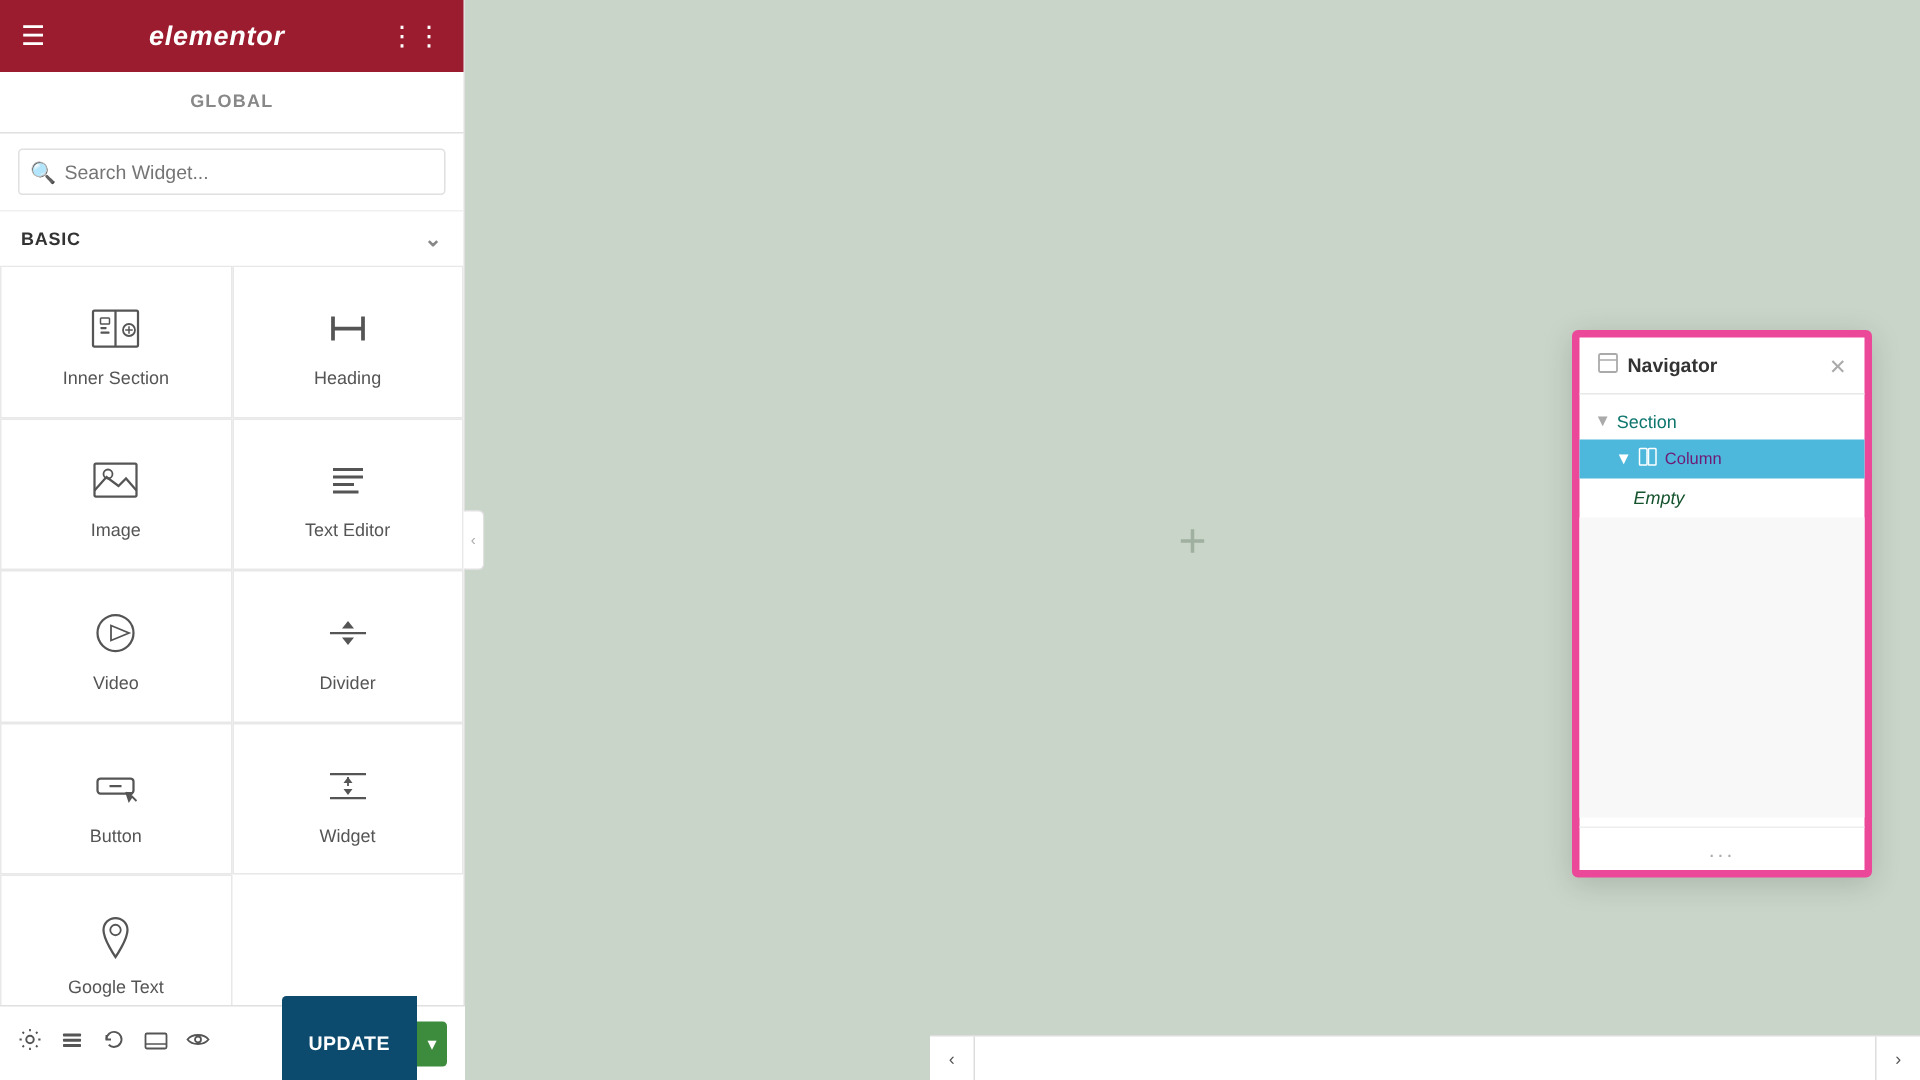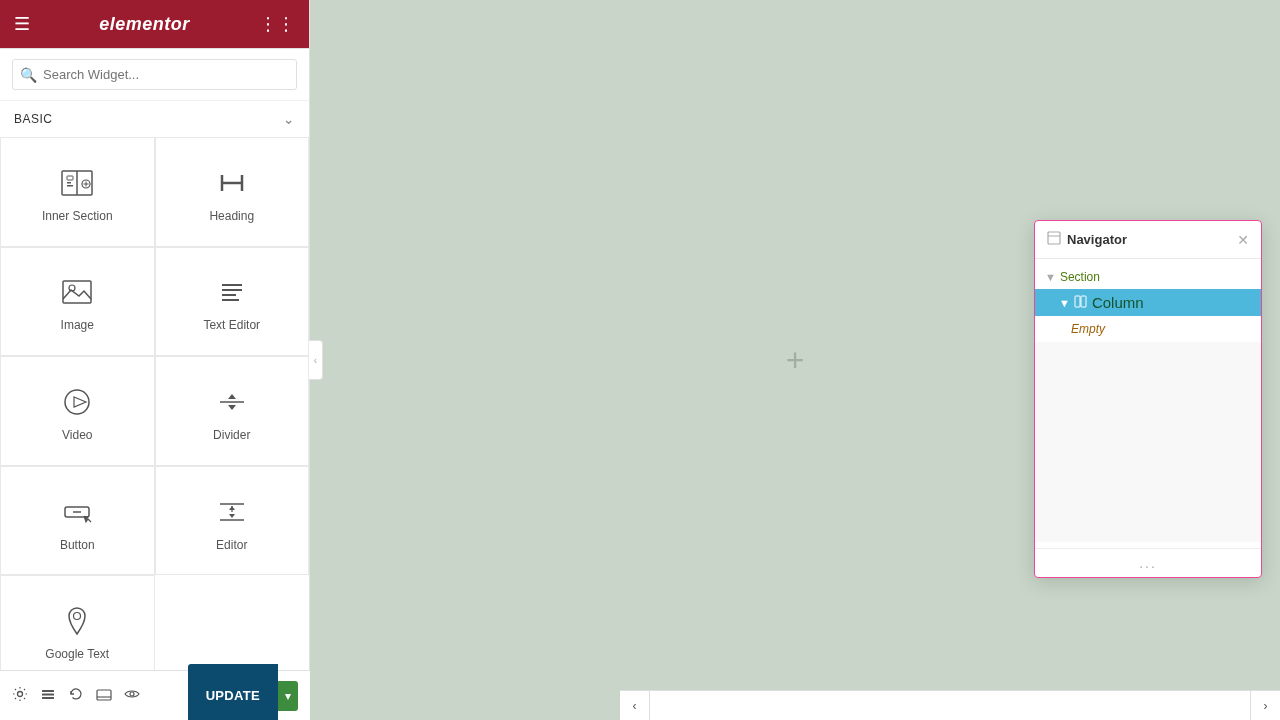--- a/index.html
+++ b/index.html
@@ -93,21 +93,21 @@
       font-size: 14px;
     }
 
     
     .section-heading {
       display: flex;
       align-items: center;
       justify-content: space-between;
       padding: 10px 14px;
       font-size: 12px;
-      font-weight: 400;
+      font-weight: 700;
       color: #333;
       letter-spacing: 0.5px;
       text-transform: uppercase;
       cursor: pointer;
       flex-shrink: 0;
     }
     .section-heading .chevron {
       color: #888;
       font-size: 14px;
     }
@@ -244,25 +244,25 @@
       z-index: 20;
     }
     .collapse-arrow {
       color: #aaa;
       font-size: 10px;
     }
 
     
     #navigator {
       position: absolute;
-      right: 18px;
+      right: 32px;
       top: 220px;
-      width: 228px;
+      width: 200px;
       background: #fff;
-      border: 1px solid #ec4899;
+      border: 5px solid #ec4899;
       border-radius: 4px;
       box-shadow: 0 4px 20px rgba(0,0,0,0.15);
       z-index: 100;
     }
     #navigator-header {
       display: flex;
       align-items: center;
       justify-content: space-between;
       padding: 10px 12px;
       border-bottom: 1px solid #e8e8e8;
@@ -297,45 +297,45 @@
       color: #555;
       cursor: pointer;
     }
     .nav-chevron {
       color: #aaa;
       font-size: 11px;
       margin-right: 4px;
     }
     .nav-section-label {
       font-size: 12px;
-      color: #4d7c0f;
+      color: #0f766e;
     }
     .nav-column-row {
       display: flex;
       align-items: center;
       padding: 5px 10px 5px 24px;
       font-size: 12px;
       background: #4db8dc;
       color: #fff;
       cursor: pointer;
     }
     .nav-col-icon {
       font-size: 12px;
       margin-right: 5px;
       color: #fff;
     }
     .nav-column-label {
-      font-size: 15px;
-      color: #14532d;
+      font-size: 11px;
+      color: #701a75;
       font-weight: 500;
     }
     .nav-empty-row {
       padding: 6px 10px 6px 36px;
       font-size: 12px;
-      color: #a16207;
+      color: #14532d;
       font-style: italic;
     }
     .nav-empty-area {
       min-height: 200px;
       background: #f8f8f8;
     }
     .nav-dots {
       text-align: center;
       padding: 6px;
       font-size: 14px;
@@ -393,20 +393,21 @@
 
 <div id="sidebar">
 
   <div id="sidebar-header">
     <div class="header-icon">☰</div>
     <div class="logo">elementor</div>
     <div class="header-icon">⋮⋮</div>
   </div>
 
   <div id="tabs">
+    <div class="tab">GLOBAL</div>
   </div>
 
   <div id="search-bar">
     <div class="search-wrap">
       <span class="search-icon">🔍</span>
       <input type="text" placeholder="Search Widget..." style="">
     </div>
   </div>
 
   <div class="section-heading">
@@ -487,21 +488,21 @@
     </div>
 
     <div class="widget-item">
       <svg class="widget-svg" viewBox="0 0 36 36" fill="none" xmlns="http://www.w3.org/2000/svg">
         <line x1="6" y1="10" x2="30" y2="10" stroke="#555" stroke-width="1.5"></line>
         <line x1="6" y1="26" x2="30" y2="26" stroke="#555" stroke-width="1.5"></line>
         <line x1="18" y1="12" x2="18" y2="24" stroke="#555" stroke-width="1.2" stroke-dasharray="2,2"></line>
         <polygon points="18,12 15,16 21,16" fill="#555"></polygon>
         <polygon points="18,24 15,20 21,20" fill="#555"></polygon>
       </svg>
-      <span class="widget-label">Editor</span>
+      <span class="widget-label">Widget</span>
     </div>
 
     <div class="widget-item">
       <svg class="widget-svg" viewBox="0 0 36 36" fill="none" xmlns="http://www.w3.org/2000/svg">
         <path d="M18 5 C13.5 5 10 8.5 10 13 C10 19.5 18 31 18 31 C18 31 26 19.5 26 13 C26 8.5 22.5 5 18 5 Z" stroke="#555" stroke-width="1.5" fill="none"></path>
         <circle cx="18" cy="13" r="3.5" stroke="#555" stroke-width="1.2" fill="none"></circle>
       </svg>
       <span class="widget-label">Google Text</span>
     </div>
 

